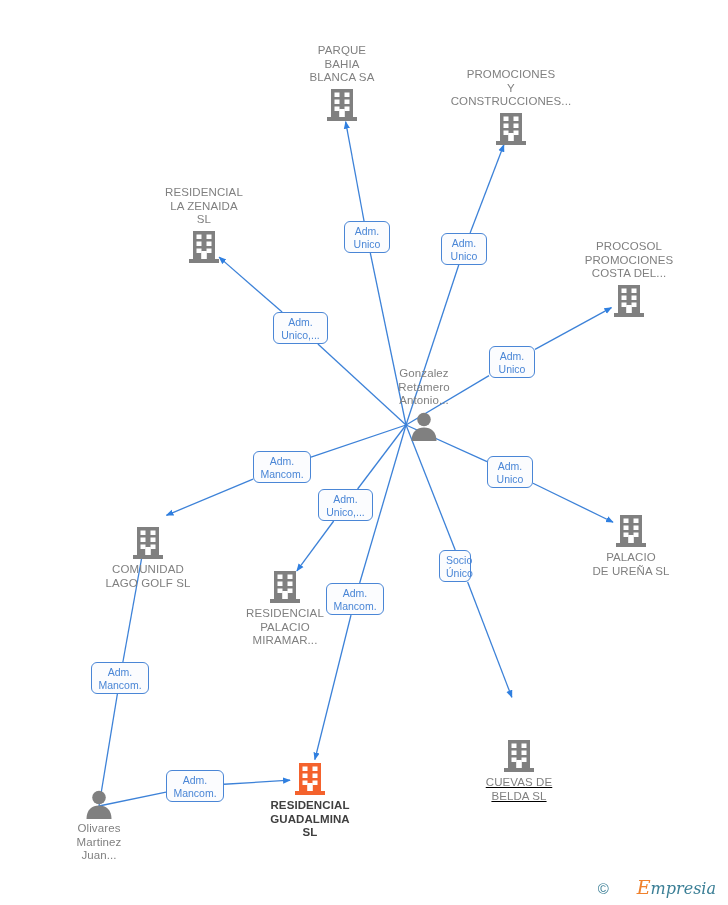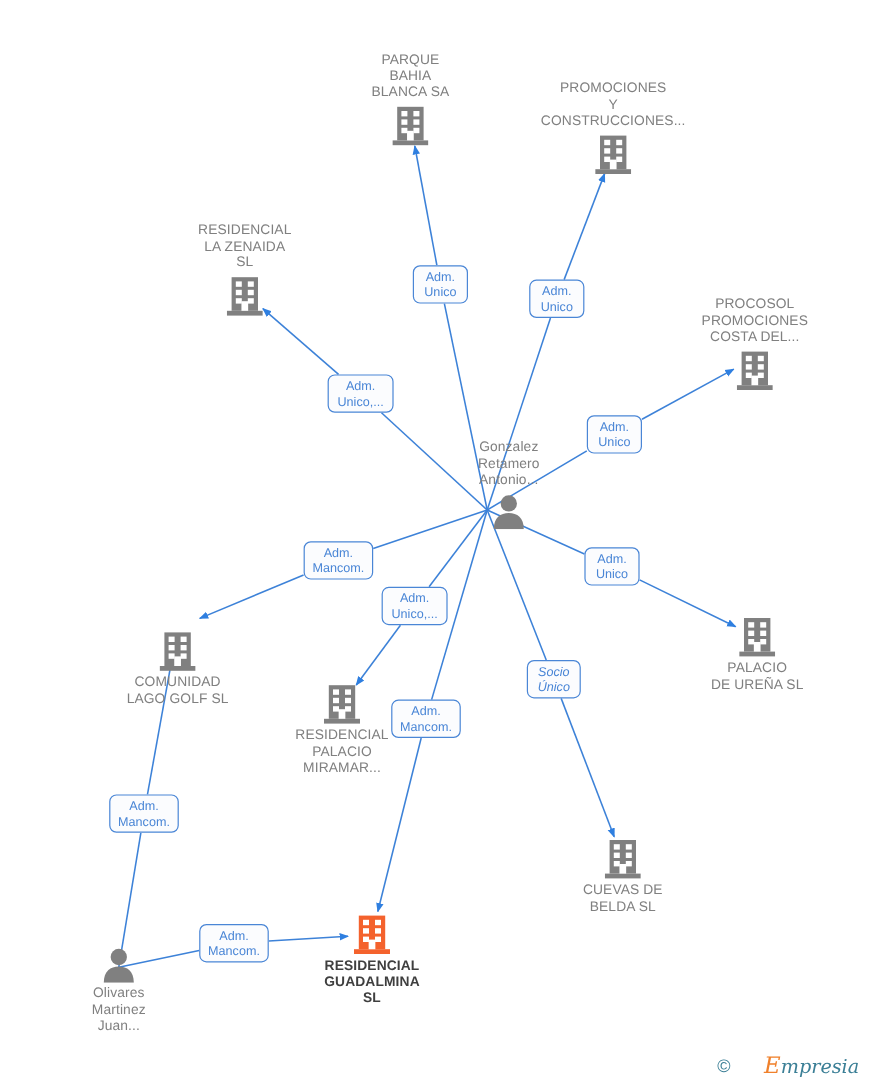--- a/index.html
+++ b/index.html
@@ -173,21 +173,21 @@
             <rect x="7.5" y="11.5" width="5" height="4.5" fill="#fff"></rect>
             <rect x="17.5" y="11.5" width="5" height="4.5" fill="#fff"></rect>
             <rect x="7.5" y="18.5" width="5" height="4.5" fill="#fff"></rect>
             <rect x="17.5" y="18.5" width="5" height="4.5" fill="#fff"></rect>
             <rect x="12.2" y="21" width="5.6" height="8" fill="#fff"></rect>
           </svg></div>
         <div class="node-label">RESIDENCIAL
 LA ZENAIDA
 SL</div>
       </div>
-      <div class="node label-above" style="left: 629px; top: 248px;">
+      <div class="node label-above" style="left: 629px; top: 240px;">
         <div class="node-icon"><svg width="30" height="34" viewBox="0 0 30 34">
             <rect x="4" y="1" width="22" height="28" fill="#808080"></rect>
             <rect x="0" y="29" width="30" height="4" fill="#808080"></rect>
             <rect x="7.5" y="4.5" width="5" height="4.5" fill="#fff"></rect>
             <rect x="17.5" y="4.5" width="5" height="4.5" fill="#fff"></rect>
             <rect x="7.5" y="11.5" width="5" height="4.5" fill="#fff"></rect>
             <rect x="17.5" y="11.5" width="5" height="4.5" fill="#fff"></rect>
             <rect x="7.5" y="18.5" width="5" height="4.5" fill="#fff"></rect>
             <rect x="17.5" y="18.5" width="5" height="4.5" fill="#fff"></rect>
             <rect x="12.2" y="21" width="5.6" height="8" fill="#fff"></rect>
@@ -244,21 +244,21 @@
             <rect x="17.5" y="4.5" width="5" height="4.5" fill="#fff"></rect>
             <rect x="7.5" y="11.5" width="5" height="4.5" fill="#fff"></rect>
             <rect x="17.5" y="11.5" width="5" height="4.5" fill="#fff"></rect>
             <rect x="7.5" y="18.5" width="5" height="4.5" fill="#fff"></rect>
             <rect x="17.5" y="18.5" width="5" height="4.5" fill="#fff"></rect>
             <rect x="12.2" y="21" width="5.6" height="8" fill="#fff"></rect>
           </svg></div>
         <div class="node-label">PALACIO
 DE UREÑA  SL</div>
       </div>
-      <div class="node" style="left: 519px; top: 699px;">
+      <div class="node" style="left: 519px; top: 739px; text-decoration: underline;">
         <div class="node-icon"><svg width="30" height="34" viewBox="0 0 30 34">
             <rect x="4" y="1" width="22" height="28" fill="#808080"></rect>
             <rect x="0" y="29" width="30" height="4" fill="#808080"></rect>
             <rect x="7.5" y="4.5" width="5" height="4.5" fill="#fff"></rect>
             <rect x="17.5" y="4.5" width="5" height="4.5" fill="#fff"></rect>
             <rect x="7.5" y="11.5" width="5" height="4.5" fill="#fff"></rect>
             <rect x="17.5" y="11.5" width="5" height="4.5" fill="#fff"></rect>
             <rect x="7.5" y="18.5" width="5" height="4.5" fill="#fff"></rect>
             <rect x="17.5" y="18.5" width="5" height="4.5" fill="#fff"></rect>
             <rect x="12.2" y="21" width="5.6" height="8" fill="#fff"></rect>
@@ -300,21 +300,21 @@
       <div class="edge-label" style="left: 273px; top: 312px; width: 55px; height: 32px;">Adm.
 Unico,...</div>
       <div class="edge-label" style="left: 489px; top: 346px; width: 46px; height: 32px;">Adm.
 Unico</div>
       <div class="edge-label" style="left: 253px; top: 451px; width: 58px; height: 32px;">Adm.
 Mancom.</div>
       <div class="edge-label" style="left: 487px; top: 456px; width: 46px; height: 32px;">Adm.
 Unico</div>
       <div class="edge-label" style="left: 318px; top: 489px; width: 55px; height: 32px;">Adm.
 Unico,...</div>
-      <div class="edge-label" style="left: 439px; top: 550px; width: 45px; height: 32px; font-style: italic;">Socio
+      <div class="edge-label" style="left: 439px; top: 550px; width: 32px; height: 32px;">Socio
 Único</div>
       <div class="edge-label" style="left: 326px; top: 583px; width: 58px; height: 32px;">Adm.
 Mancom.</div>
       <div class="edge-label" style="left: 91px; top: 662px; width: 58px; height: 32px;">Adm.
 Mancom.</div>
       <div class="edge-label" style="left: 166px; top: 770px; width: 58px; height: 32px;">Adm.
 Mancom.</div>
     </div>
 
   <div id="watermark">

